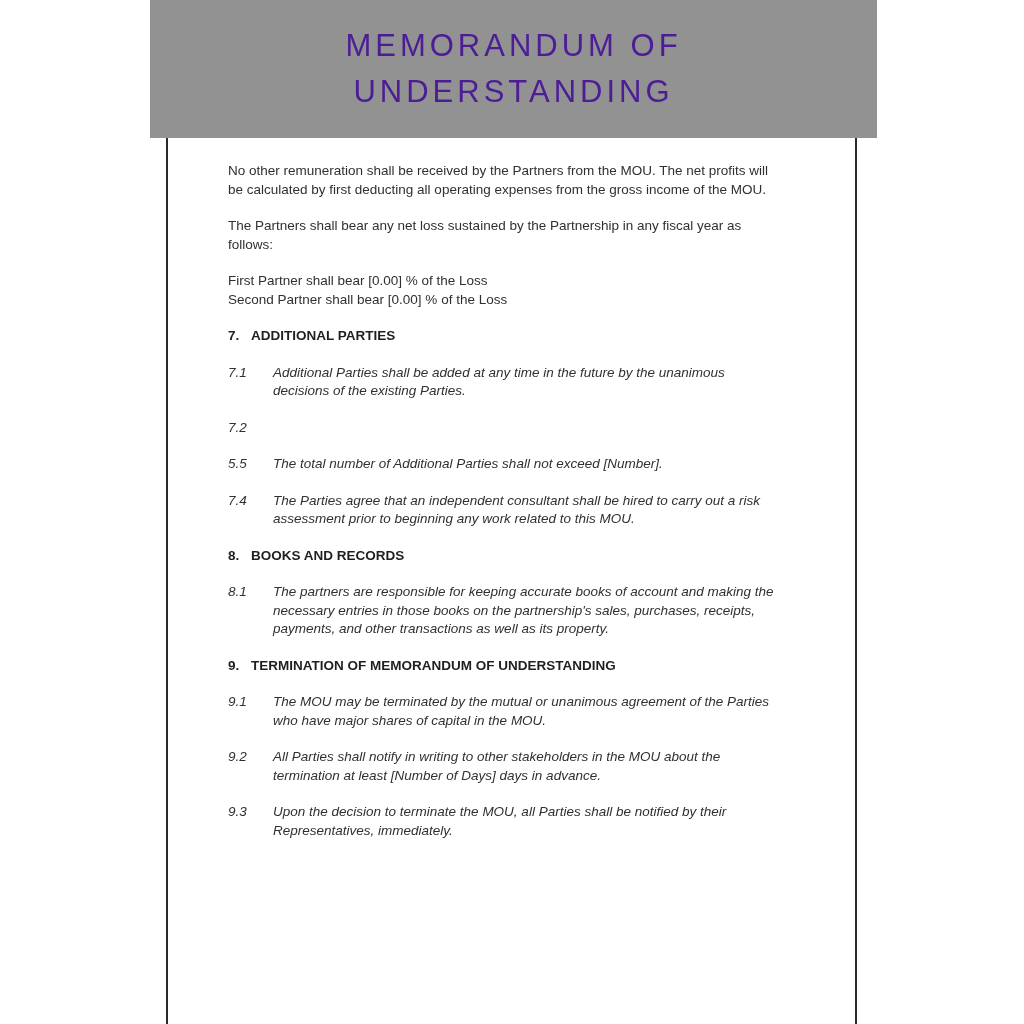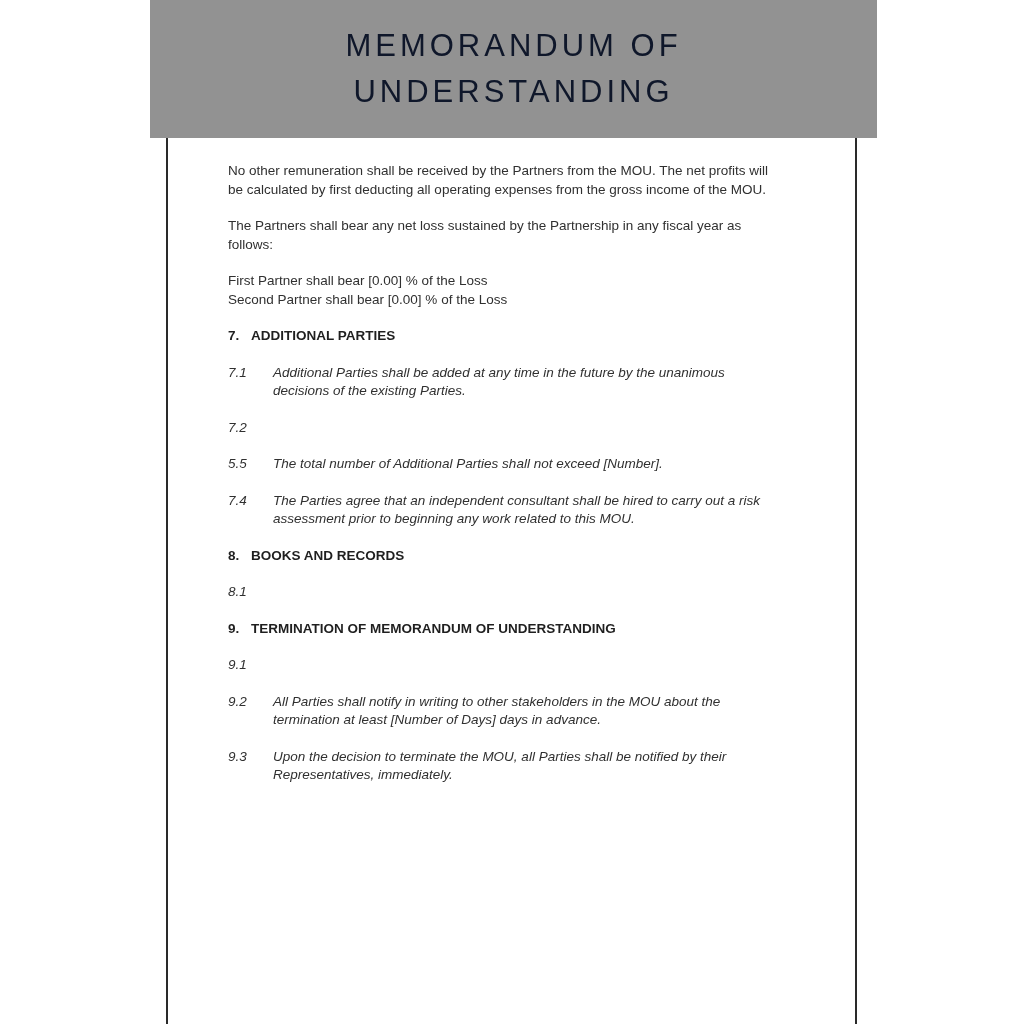--- a/index.html
+++ b/index.html
@@ -36,21 +36,21 @@
     width: 727px;
     height: 138px;
     background: #929292;
     z-index: 2;
     display: flex;
     flex-direction: column;
     justify-content: center;
     align-items: center;
   }
   .banner .title-line {
-    color: #0f172a;
+    color: #4c1d95;
     font-size: 31px;
     line-height: 46px;
     letter-spacing: 4px;
     font-weight: 300;
     white-space: nowrap;
   }
   
   .content {
     position: absolute;
     left: 228px;
@@ -130,27 +130,32 @@
           <span class="c-num">7.4</span>
           <span class="c-text">The Parties agree that an independent consultant shall be hired to carry out a risk
 assessment prior to beginning any work related to this MOU.</span>
         </div>
         <div class="heading">
           <span class="h-num">8.</span>
           <span class="h-title">BOOKS AND RECORDS</span>
         </div>
         <div class="clause">
           <span class="c-num">8.1</span>
+          <span class="c-text">The partners are responsible for keeping accurate books of account and making the
+necessary entries in those books on the partnership's sales, purchases, receipts,
+payments, and other transactions as well as its property.</span>
         </div>
         <div class="heading">
           <span class="h-num">9.</span>
           <span class="h-title">TERMINATION OF MEMORANDUM OF UNDERSTANDING</span>
         </div>
         <div class="clause">
           <span class="c-num">9.1</span>
+          <span class="c-text">The MOU may be terminated by the mutual or unanimous agreement of the Parties
+who have major shares of capital in the MOU.</span>
         </div>
         <div class="clause">
           <span class="c-num">9.2</span>
           <span class="c-text">All Parties shall notify in writing to other stakeholders in the MOU about the
 termination at least [Number of Days] days in advance.</span>
         </div>
         <div class="clause">
           <span class="c-num">9.3</span>
           <span class="c-text">Upon the decision to terminate the MOU, all Parties shall be notified by their
 Representatives, immediately.</span>

